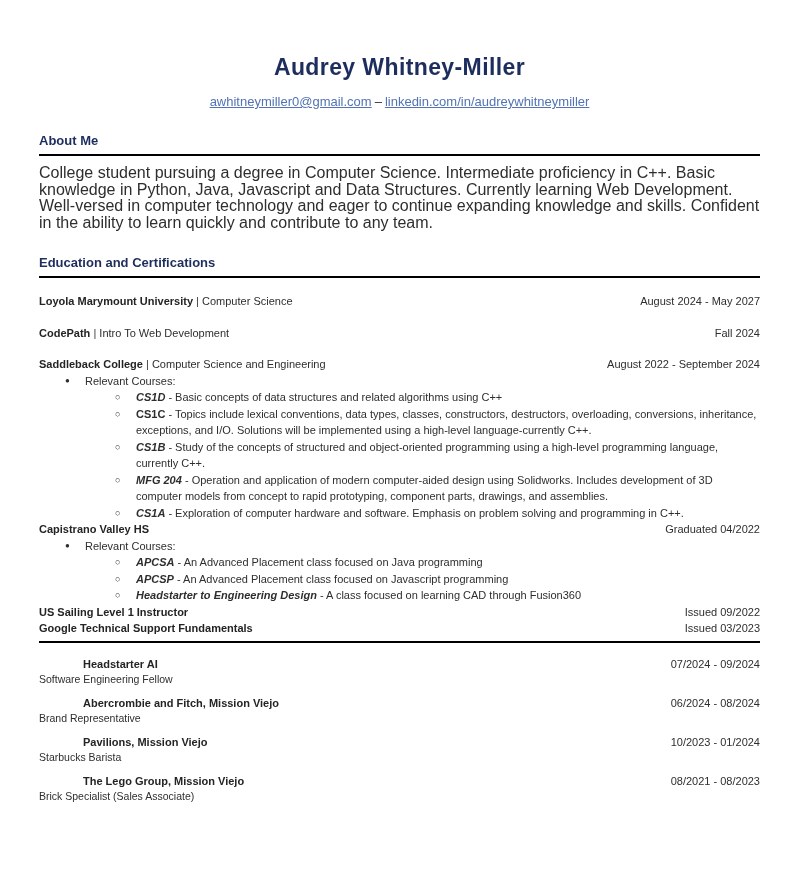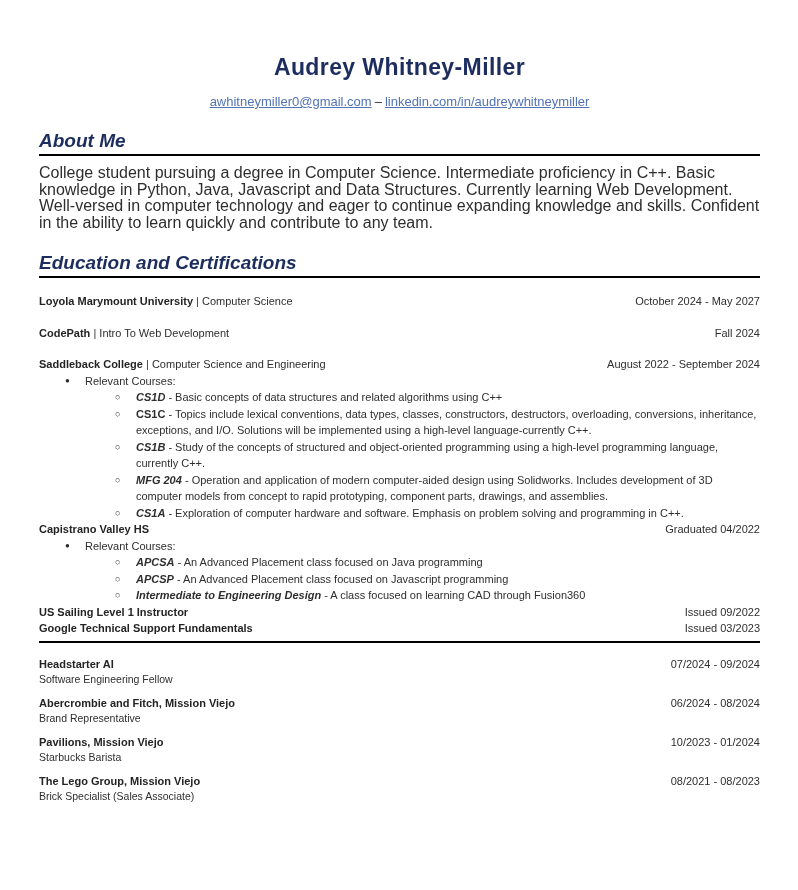--- a/index.html
+++ b/index.html
@@ -32,27 +32,26 @@
     color: #2e2e2e;
   }
   .contact-link {
     color: #5273b4;
     text-decoration: underline;
     cursor: pointer;
   }
   .contact-sep { color: #2e2e2e; padding: 0 3px; }
   
   .section-heading {
-    font-size: 19px;
+    font-size: 13px;
     font-weight: bold;
     color: #1c2d5e;
     margin: 0;
     margin-top: 22px;
     line-height: 19px;
-    font-style: italic;
   }
   .section-rule {
     border: none;
     border-top: 2px solid #000000;
     margin: 4px 0 0 0;
   }
   .about-body {
     font-size: 16px;
     line-height: 16.5px;
     margin-top: 9px;
@@ -81,20 +80,21 @@
   .course-name { font-weight: bold; font-style: italic; }
   .course-name.upright { font-style: normal; }
   
   .exp-entry { margin-top: 9px; }
   .exp-entry:first-child { margin-top: 14px; }
   .exp-row {
     display: flex;
     justify-content: space-between;
     align-items: flex-start;
     line-height: 15px;
+    margin-left: 44px;
   }
   .role { font-size: 10.5px; line-height: 15px; color: #2e2e2e; }
 </style>
 </head>
 <body>
 
 <div class="page">
 
   <h1 class="doc-name">Audrey Whitney-Miller</h1>
 
@@ -105,21 +105,21 @@
   <h2 class="section-heading">About Me</h2>
   <hr class="section-rule">
   <p class="about-body">College student pursuing a degree in Computer Science. Intermediate proficiency in C++. Basic knowledge in Python, Java, Javascript and Data Structures. Currently learning Web Development. Well-versed in computer technology and eager to continue expanding knowledge and skills. Confident in the ability to learn quickly and contribute to any team.</p>
 
   <h2 class="section-heading">Education and Certifications</h2>
   <hr class="section-rule">
   <div class="entries" id="edu-entries">
       <div class="edu-entry">
         <div class="entry-row">
           <span class="entry-left"><span class="org">Loyola Marymount University</span><span class="divider"> | </span><span class="detail">Computer Science</span></span>
-          <span class="dates">October 2024 - May 2027</span>
+          <span class="dates">August 2024 - May 2027</span>
         </div>
       </div>
       <div class="edu-entry">
         <div class="entry-row">
           <span class="entry-left"><span class="org">CodePath</span><span class="divider"> | </span><span class="detail">Intro To Web Development</span></span>
           <span class="dates">Fall 2024</span>
         </div>
       </div>
       <div class="edu-entry">
         <div class="entry-row">
@@ -163,21 +163,21 @@
         <div class="li l2">
           <span class="marker">○</span>
           <span class="li-text"><span class="course-name">APCSA</span> - An Advanced Placement class focused on Java programming</span>
         </div>
         <div class="li l2">
           <span class="marker">○</span>
           <span class="li-text"><span class="course-name">APCSP</span> - An Advanced Placement class focused on Javascript programming</span>
         </div>
         <div class="li l2">
           <span class="marker">○</span>
-          <span class="li-text"><span class="course-name">Intermediate to Engineering Design</span> - A class focused on learning CAD through Fusion360</span>
+          <span class="li-text"><span class="course-name">Headstarter to Engineering Design</span> - A class focused on learning CAD through Fusion360</span>
         </div>
       </div>
       <div class="edu-entry compact">
         <div class="entry-row">
           <span class="entry-left"><span class="org">US Sailing Level 1 Instructor</span></span>
           <span class="dates">Issued 09/2022</span>
         </div>
       </div>
       <div class="edu-entry compact">
         <div class="entry-row">

